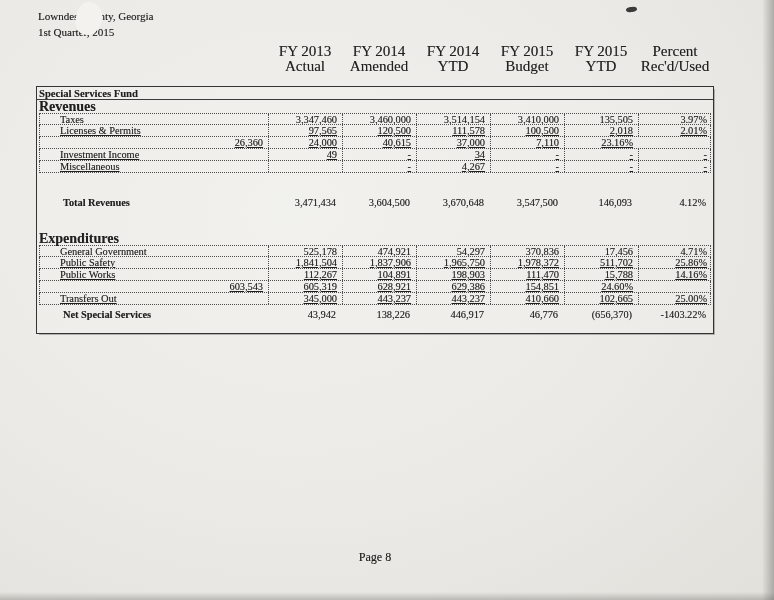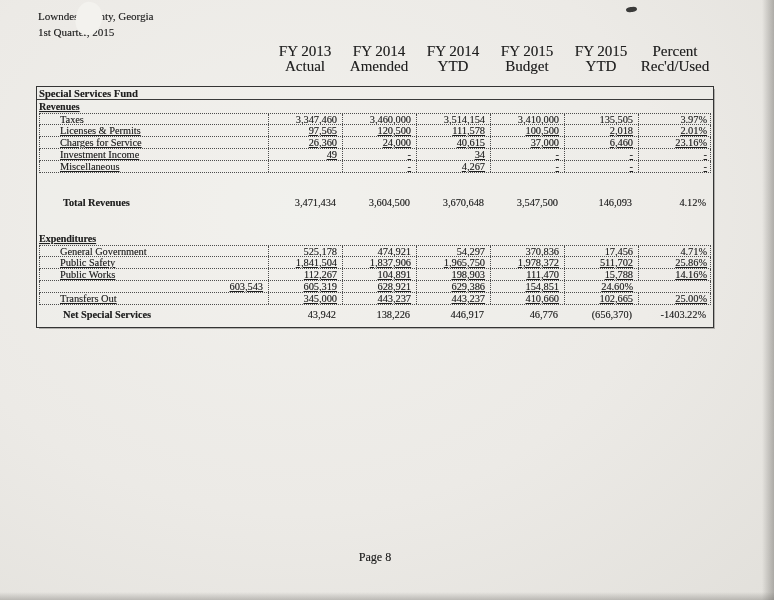--- a/index.html
+++ b/index.html
@@ -36,26 +36,26 @@
     font-size:15px; line-height:15px;
   }
   .hcell { text-align:center; }
 
   
   .fund-box {
     position:absolute; left:36px; top:86px; width:678px;
     border: 1px solid #343434;
     box-shadow: 2px 2px 0 -1px rgba(70,70,66,0.35);
     font-size:10.3px;
-    padding-bottom: 5px;
+    padding-bottom: 11px;
     background: rgba(244,243,239,0.25);
   }
   .fund-title { font-weight:bold; padding:1px 2px; height:13px; line-height:12px;
     border-bottom:1px solid #3a3a3a; font-size:10.6px; }
-  .section-label { font-weight:bold; padding:1px 2px; height:13px; line-height:12px; font-size:10px;text-decoration:underline; }
+  .section-label { font-weight:bold; padding:1px 2px; height:13px; line-height:12px; font-size:14px; }
   .section-label.exp { margin-top:22px; }
 
   .grid-row { display:grid; grid-template-columns: 228px repeat(6, 74px); margin:0 2px; }
   .drow { border:1px dotted #4d4d4d; border-top:none; height:12px; line-height:11px;text-decoration:underline; }
   .drow.first { border-top:1px dotted #4d4d4d; }
   .drow .c + .c { border-left:1px dotted #4d4d4d; }
   .c { overflow:hidden; white-space:nowrap; }
   .l { padding-left:20px; }
   .n { text-align:right; padding-right:5px; }
 
@@ -122,26 +122,25 @@
     <div class="grid-row drow">
       <div class="c l">Licenses &amp; Permits</div>
       <div class="c n">97,565</div>
       <div class="c n">120,500</div>
       <div class="c n">111,578</div>
       <div class="c n">100,500</div>
       <div class="c n">2,018</div>
       <div class="c n">2.01%</div>
     </div>
     <div class="grid-row drow">
-      <div class="c l">Charges for Service</div>
       <div class="c n">26,360</div>
       <div class="c n">24,000</div>
       <div class="c n">40,615</div>
       <div class="c n">37,000</div>
-      <div class="c n">6,460</div>
+      <div class="c n">7,110</div>
       <div class="c n">23.16%</div>
     </div>
     <div class="grid-row drow">
       <div class="c l">Investment Income</div>
       <div class="c n">49</div>
       <div class="c n">-</div>
       <div class="c n">34</div>
       <div class="c n">-</div>
       <div class="c n">-</div>
       <div class="c n">-</div>

